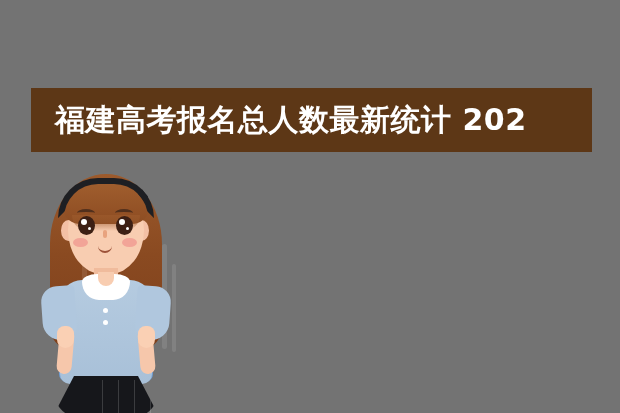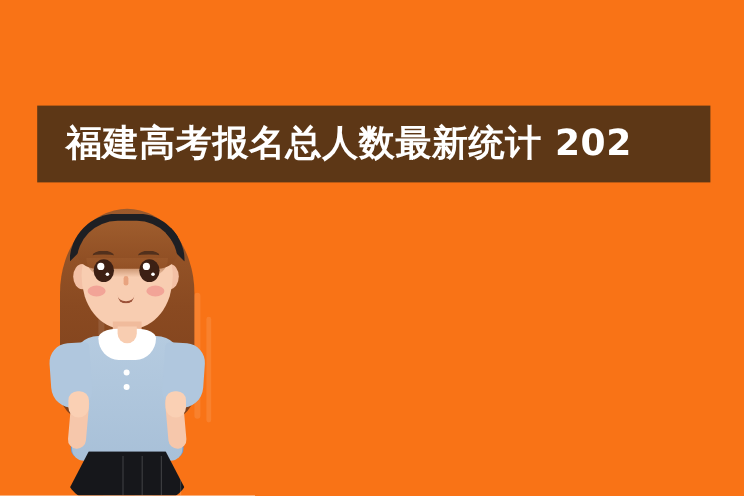--- a/index.html
+++ b/index.html
@@ -9,21 +9,21 @@
   body {
     width: 620px;
     height: 413px;
     overflow: hidden;
     font-family: "Liberation Sans", sans-serif;
   }
   .stage {
     position: relative;
     width: 620px;
     height: 413px;
-    background: #f97316;
+    background: #737373;
     overflow: hidden;
   }
 
   
   .title-banner {
     position: absolute;
     left: 31px;
     top: 88px;
     width: 561px;
     height: 64px;

